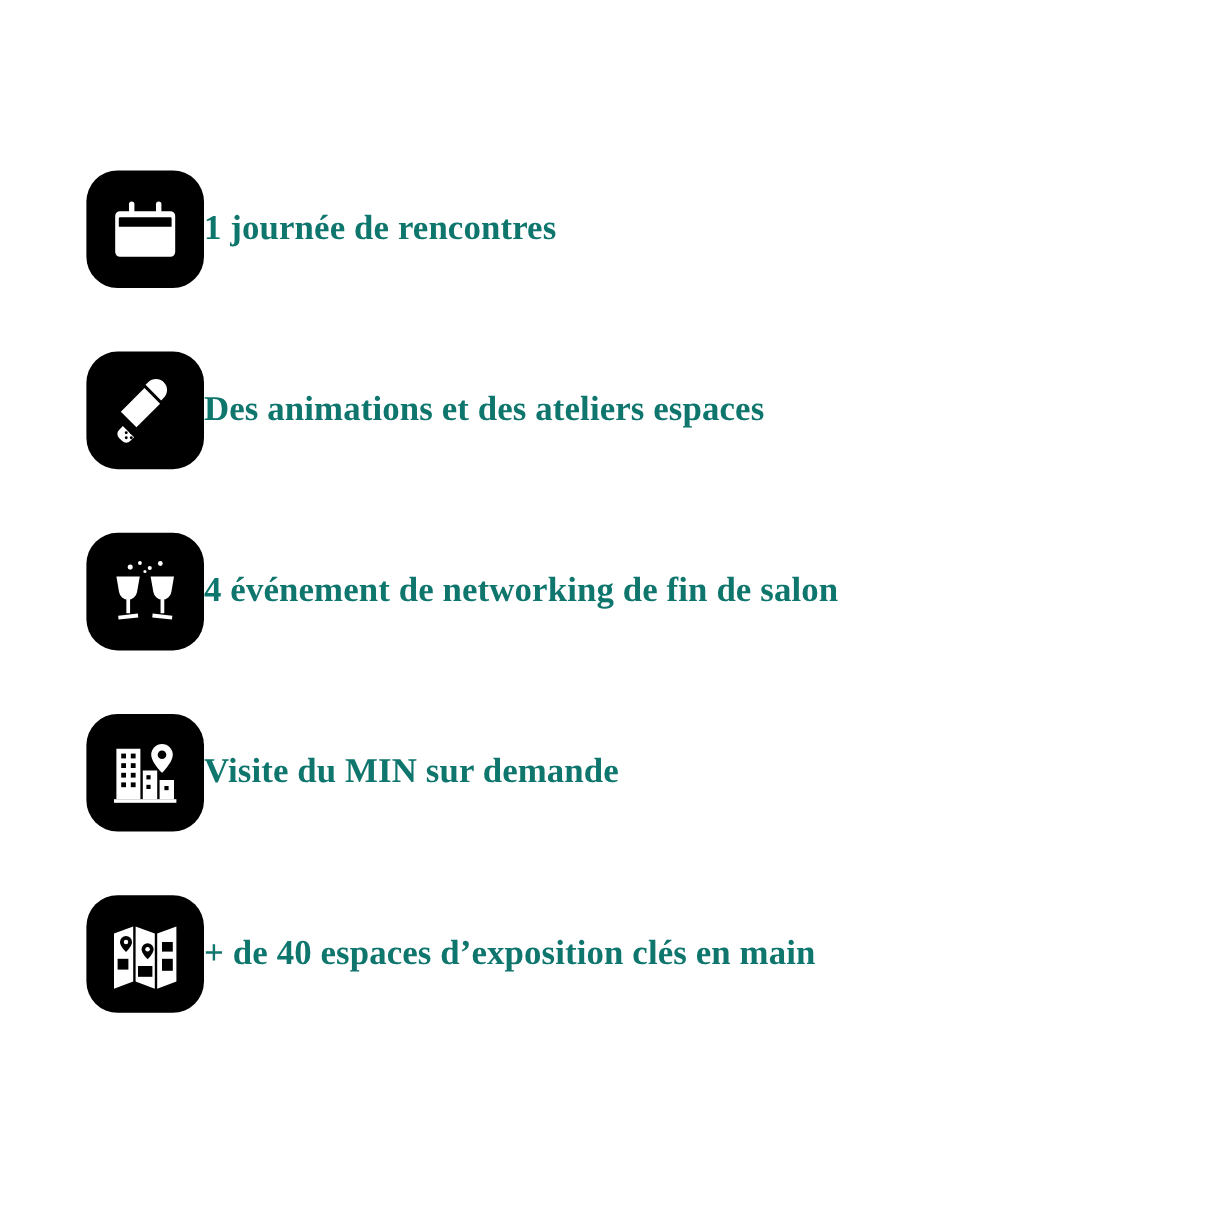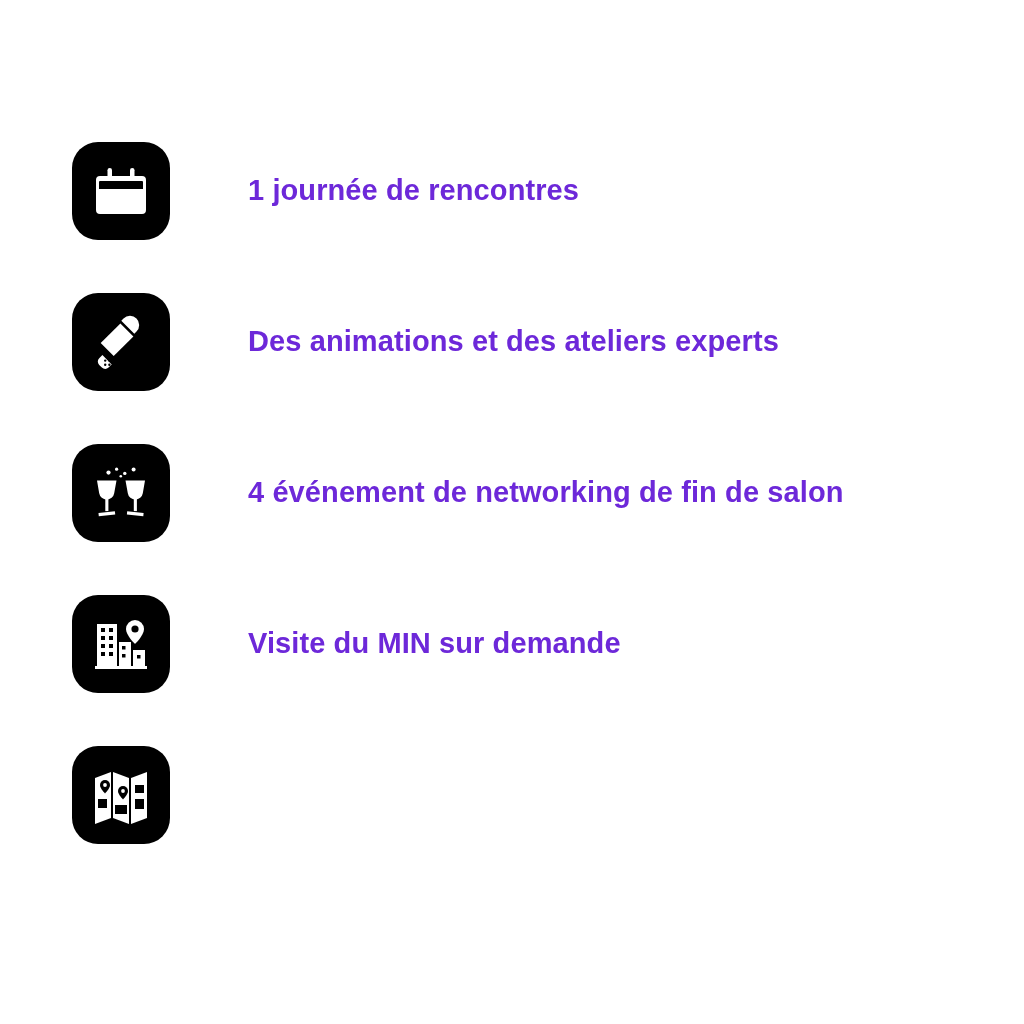--- a/index.html
+++ b/index.html
@@ -40,27 +40,27 @@
     border-radius: 26px;
     background: #000000;
     display: flex;
     align-items: center;
     justify-content: center;
   }
   .icon-tile svg {
     display: block;
   }
   .feature-label {
-    margin-left: 78px;
     font-size: 29px;
     font-weight: bold;
-    color: #6d28d9;
+    color: #0f766e;
     letter-spacing: 0.1px;
     line-height: 1.15;
     white-space: nowrap;
+    font-family: Liberation Serif, serif;
   }
 </style>
 </head>
 <body>
 
 <div class="board">
 
   <div class="feature-list">
 
     <div class="feature-row">
@@ -91,21 +91,21 @@
             <path d="M8.2 46.3l3.2-3.2 9.3 9.3-3.2 3.2a4.6 4.6 0 0 1-6.6 0l-2.7-2.7a4.6 4.6 0 0 1 0-6.6z"></path>
           </g>
           <g fill="#000000">
             <circle cx="14.2" cy="48.6" r="1.2"></circle>
             <circle cx="18.4" cy="52.8" r="1.2"></circle>
             <circle cx="18.4" cy="48.6" r="1.2"></circle>
             <circle cx="14.2" cy="52.8" r="1.2"></circle>
           </g>
         </svg>
       </div>
-      <div class="feature-label">Des animations et des ateliers experts</div>
+      <div class="feature-label">Des animations et des ateliers espaces</div>
     </div>
 
     <div class="feature-row">
       <div class="icon-tile">
         <svg width="60" height="60" viewBox="0 0 60 60" aria-hidden="true">
           <g fill="#ffffff">
 
             <path d="M6 17.5h19.5l-2.3 12.8a7.6 7.6 0 0 1-15 0L6 17.5z"></path>
             <path d="M14.3 31.8h3.1v16.3h-3.1z"></path>
             <path d="M7.6 49.2h16.5v3.2H7.6z" transform="rotate(-6 15.8 50.8)"></path>
@@ -176,16 +176,17 @@
             <rect x="44" y="20" width="9" height="8"></rect>
             <rect x="44" y="34" width="9" height="10"></rect>
             <rect x="7" y="34" width="9" height="9"></rect>
           </g>
           <g fill="#ffffff">
             <circle cx="14" cy="20" r="1.9"></circle>
             <circle cx="32" cy="26" r="1.9"></circle>
           </g>
         </svg>
       </div>
+      <div class="feature-label">+ de 40 espaces d’exposition clés en main</div>
     </div>
 
   </div>
 </div>
 
 </body></html>

